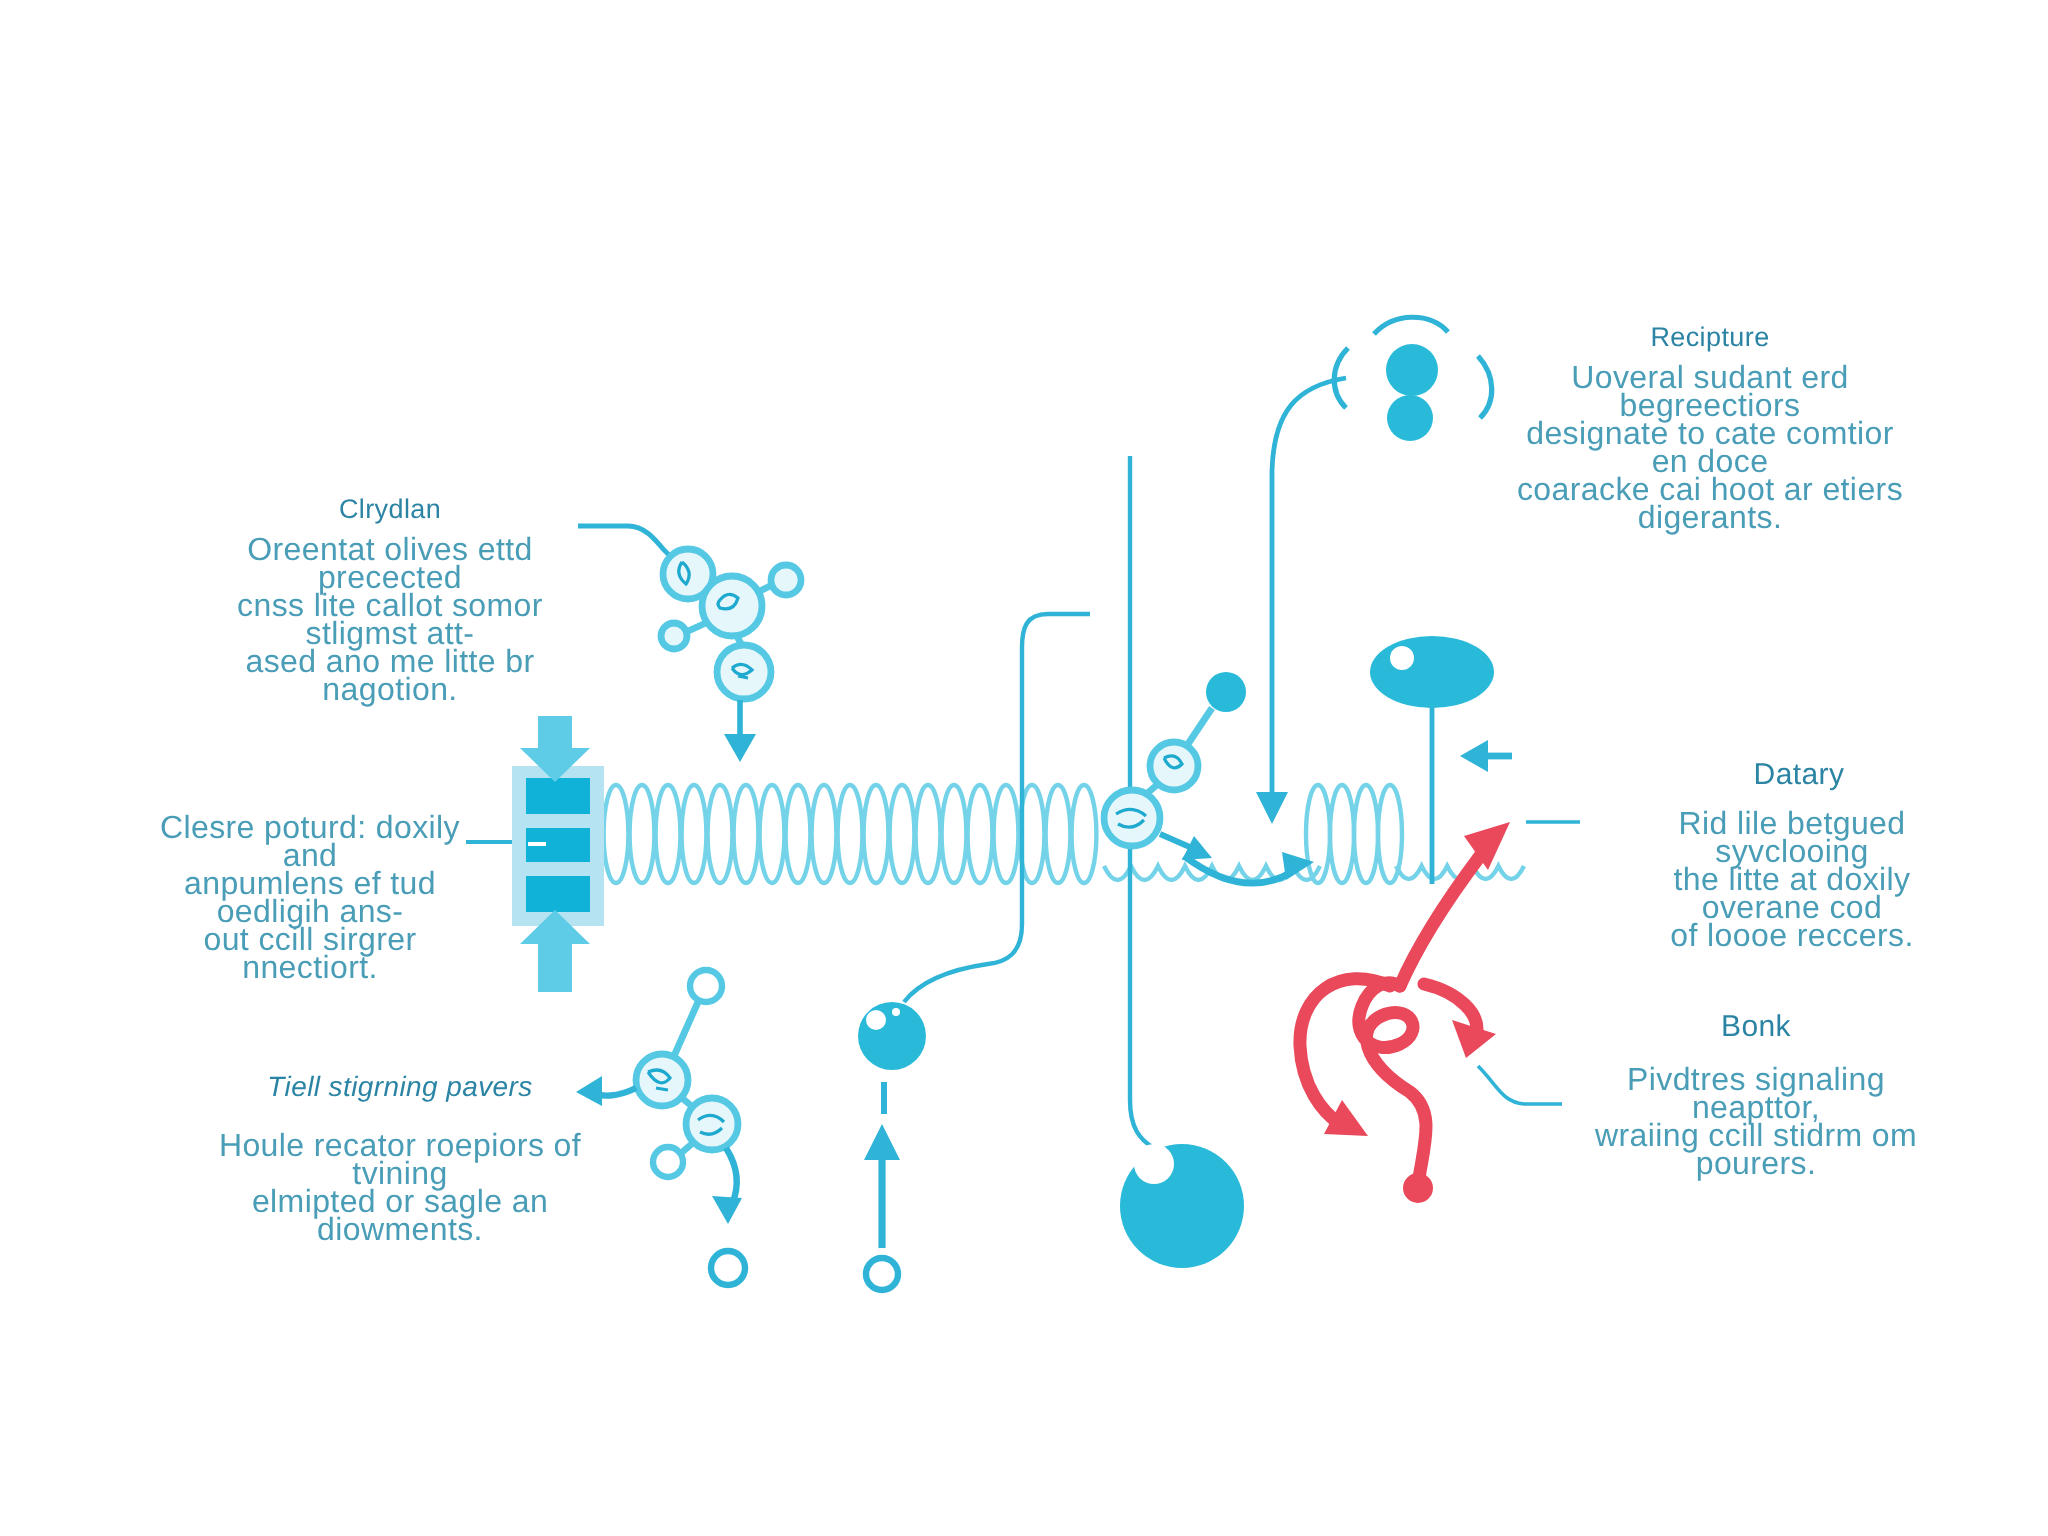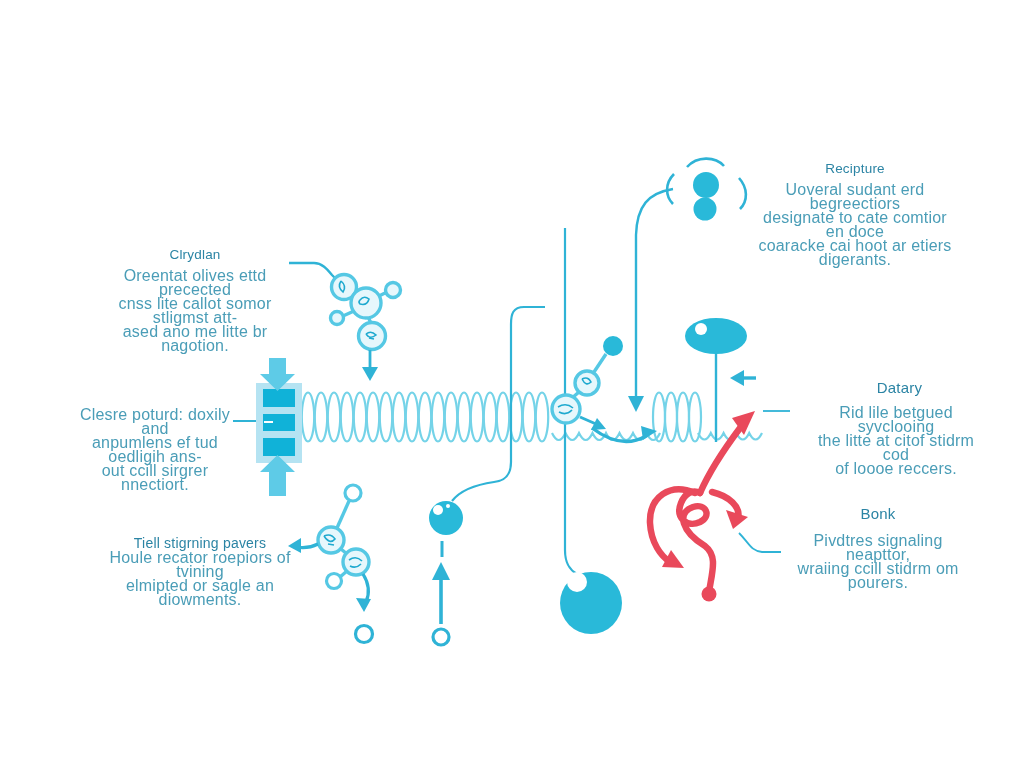--- a/index.html
+++ b/index.html
@@ -185,29 +185,29 @@
   <div class="lline">ased ano me litte br nagotion.</div>
 </div>
 
 <div class="label center" style="left:75px;top:408px;width:160px;">
   <div class="lline">Clesre poturd: doxily and</div>
   <div class="lline">anpumlens ef tud oedligih ans-</div>
   <div class="lline">out ccill sirgrer nnectiort.</div>
 </div>
 
 <div class="label" style="left:105px;top:535px;width:190px;">
-  <div class="ltitle" style="font-size:14px;margin-bottom:0;">Tiell stigrning pavers</div>
+  <div class="ltitle" style="font-size:14px;margin-bottom:16px;font-style:italic;">Tiell stigrning pavers</div>
   <div class="lline">Houle recator roepiors of tvining</div>
   <div class="lline">elmipted or sagle an diowments.</div>
 </div>
 
 <div class="label" style="left:811px;top:379px;width:170px;">
   <div class="ltitle big" style="margin-left:7px;margin-bottom:10px;">Datary</div>
   <div class="lline">Rid lile betgued syvclooing</div>
-  <div class="lline">the litte at citof stidrm cod</div>
+  <div class="lline">the litte at doxily overane cod</div>
   <div class="lline">of loooe reccers.</div>
 </div>
 
 <div class="label" style="left:788px;top:505px;width:180px;">
   <div class="ltitle big" style="margin-bottom:12px;">Bonk</div>
   <div class="lline">Pivdtres signaling neapttor,</div>
   <div class="lline">wraiing ccill stidrm om pourers.</div>
 </div>
 
 </div>

